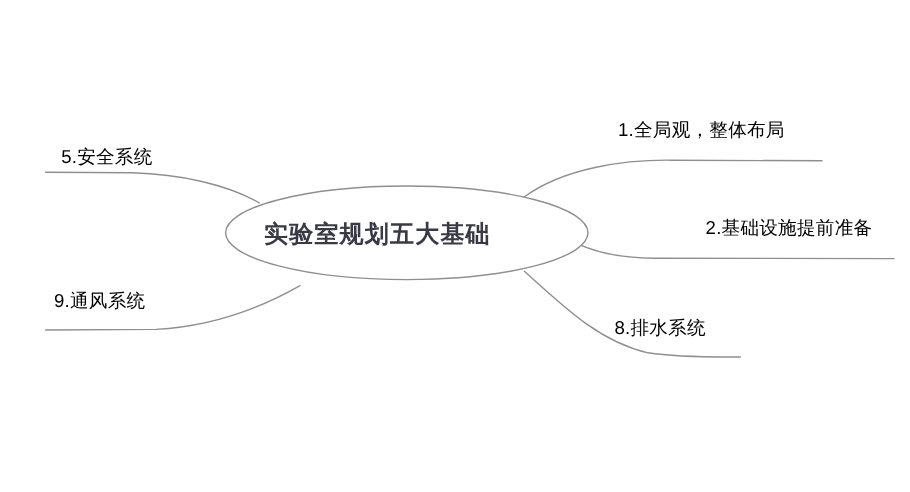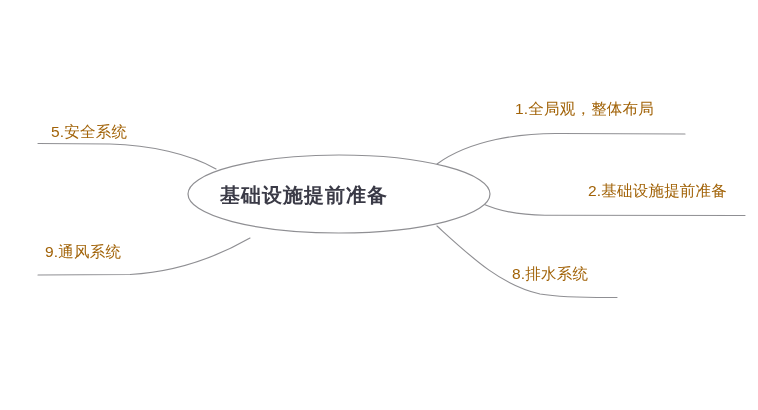--- a/index.html
+++ b/index.html
@@ -33,21 +33,21 @@
     stroke-linecap: round;
   }
   .node-ellipse {
     fill: #ffffff;
     stroke: #8f8f93;
     stroke-width: 1.2;
   }
   .label {
     position: absolute;
     white-space: nowrap;
-    color: #a16207;
+    color: #000000;
     font-size: 15.5px;
     line-height: 1.2;
     letter-spacing: 0.2px;
   }
   .central-label {
     position: absolute;
     white-space: nowrap;
     color: #3a3a46;
     font-weight: bold;
     font-size: 20px;
@@ -74,21 +74,21 @@
 
     <path class="connector" d="M 437 226 C 470 256, 500 285, 540 294 C 565 298, 595 297.5, 617 297.5"></path>
 
     <path class="connector" d="M 250 238 C 215 258, 175 272, 130 274.5 L 38 275"></path>
 
     <path class="connector" d="M 216 169 C 190 154, 150 145, 110 144 L 38 143.5"></path>
 
     <ellipse class="node-ellipse" cx="339" cy="194" rx="151" ry="39"></ellipse>
   </svg>
 
-  <div class="central-label">基础设施提前准备</div>
+  <div class="central-label">实验室规划五大基础</div>
 
   <div class="label" id="label-branch-1">1.全局观，整体布局</div>
 
   <div class="label" id="label-branch-2">2.基础设施提前准备</div>
 
   <div class="label" id="label-branch-3">8.排水系统</div>
 
   <div class="label" id="label-branch-4">9.通风系统</div>
 
   <div class="label" id="label-branch-5">5.安全系统</div>

